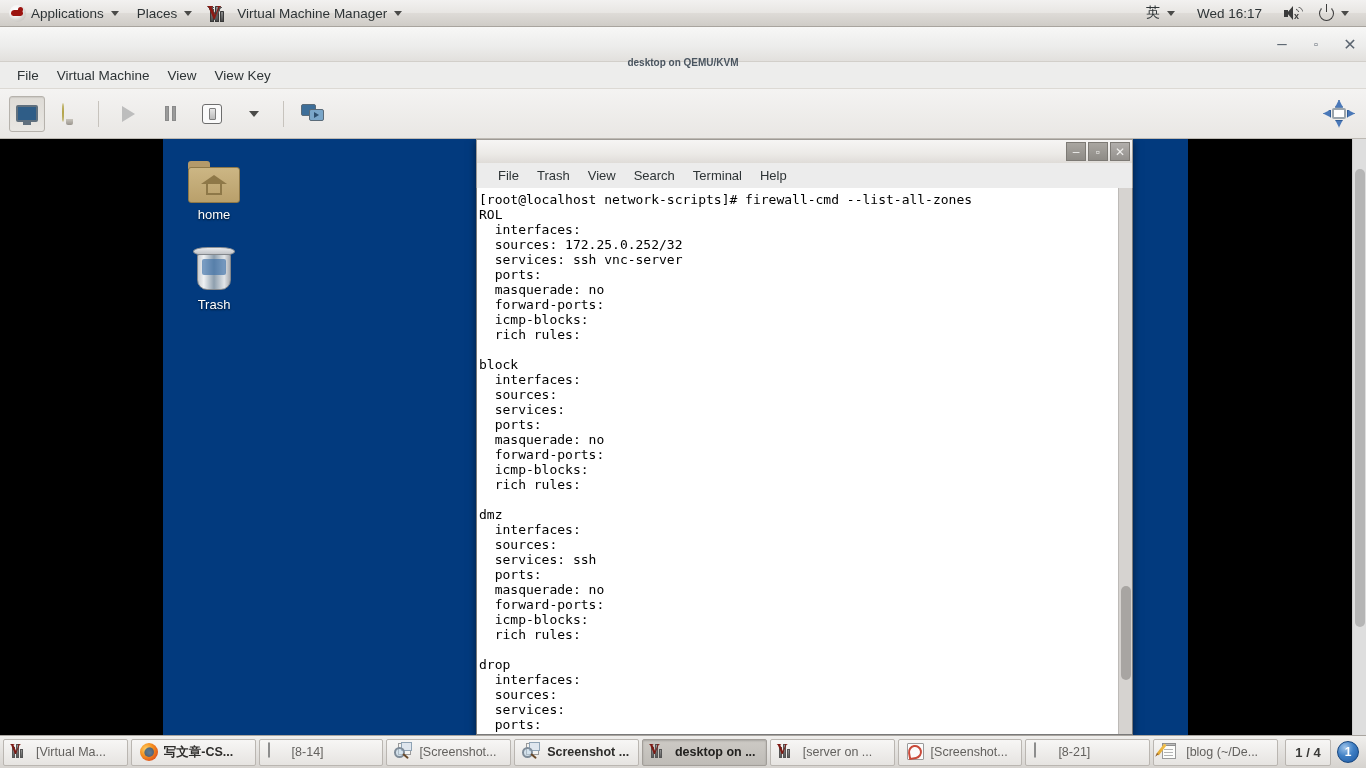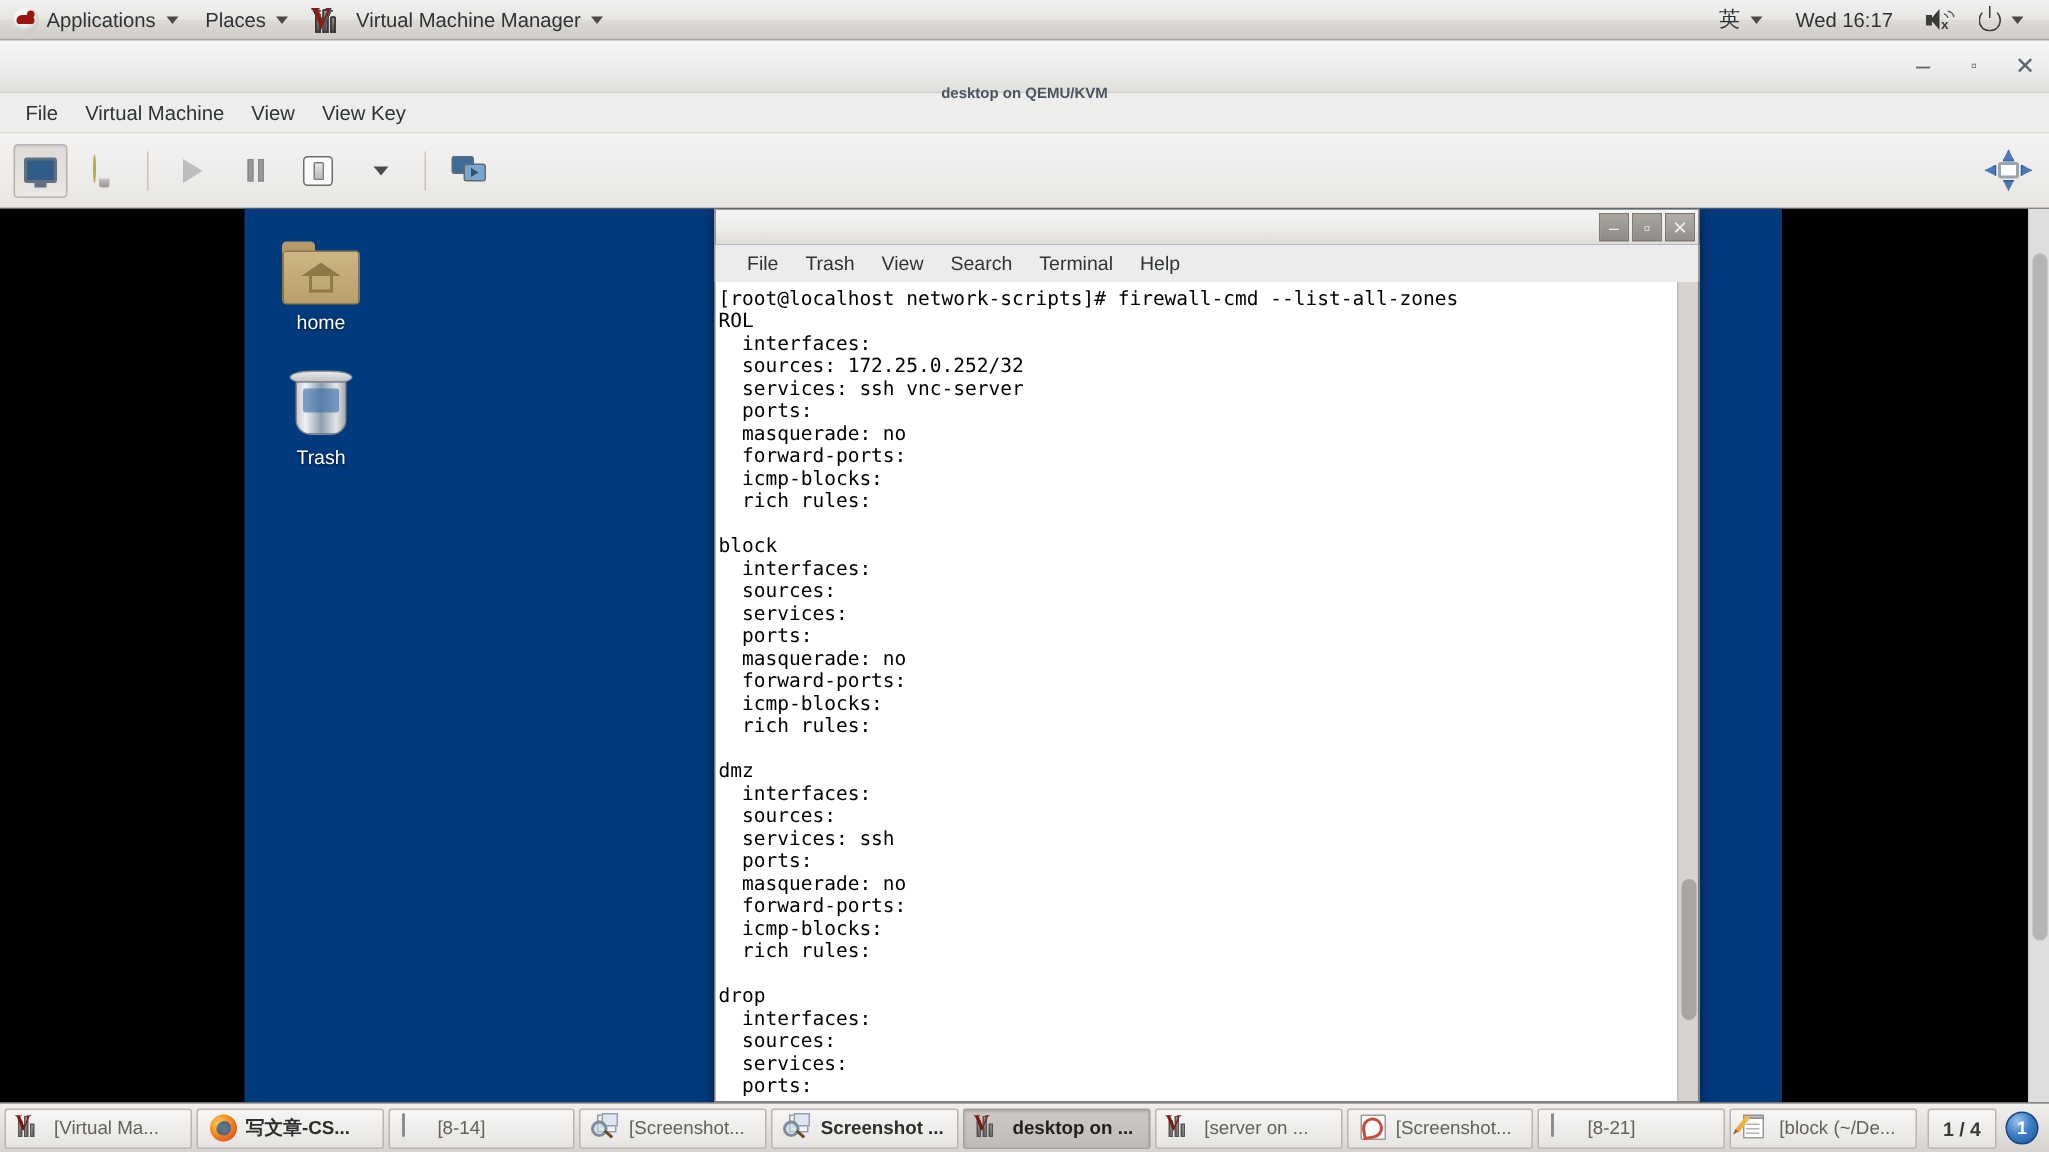--- a/index.html
+++ b/index.html
@@ -634,20 +634,20 @@
 
     <div class="task-btn">
       <span class="task-ico"><span class="ti-file"></span></span>
       <span class="lbl">[8-21]</span>
     </div>
 
     <div class="task-btn">
       <span class="task-ico">
         <span class="ti-note"><span class="sheet"></span><span class="top"></span><span class="lines"></span><span class="pencil"></span></span>
       </span>
-      <span class="lbl">[block (~/De...</span>
+      <span class="lbl">[blog (~/De...</span>
     </div>
 
     <div class="pager">1 / 4</div>
     <div class="wsbadge">1</div>
   </div>
 
 </div>
 
 </body></html>

